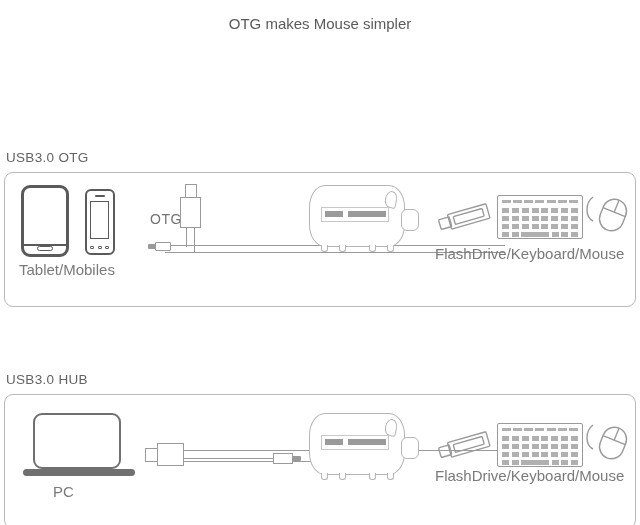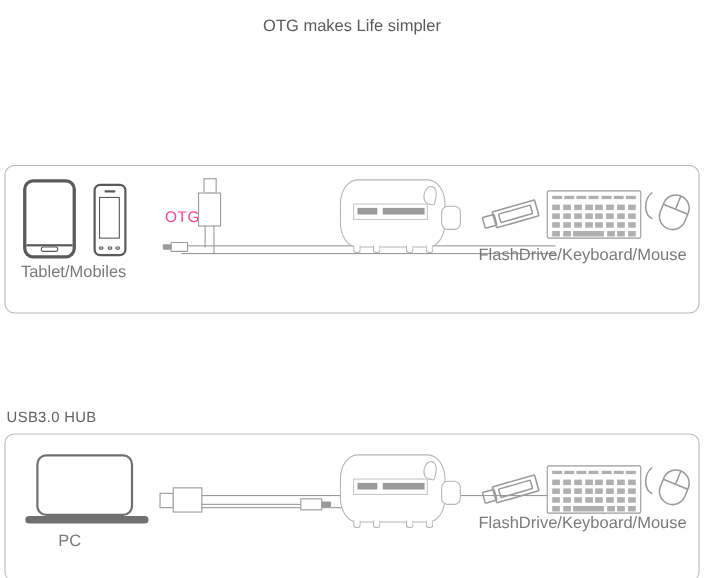--- a/index.html
+++ b/index.html
@@ -156,21 +156,21 @@
     background: #707070;
     border-radius: 4px;
   }
 
   
   #otg-cable { left: 140px; top: 0px; }
   .otg-label {
     position: absolute;
     left: 5px; top: 38px;
     font-size: 14px;
-    color: #ec4899;
+    color: #737373;
     letter-spacing: 0.5px;
   }
   .usb-head-body {
     position: absolute;
     left: 35px; top: 24px;
     width: 21px; height: 31px;
     border: 1.4px solid #9a9a9a;
     box-sizing: border-box;
     background: #fff;
   }
@@ -384,25 +384,26 @@
 
   .caption-tablet { left: 14px; top: 88px; text-align: center; }
   .caption-pc     { left: 48px; top: 88px; }
   .caption-periph-1 { left: 430px; top: 72px; }
   .caption-periph-2 { left: 430px; top: 72px; }
 </style>
 </head>
 <body>
 
 <div class="header">
-  <p class="subtitle">OTG makes Life simpler</p>
+  <p class="subtitle">OTG makes Mouse simpler</p>
 </div>
 
 <div class="section" id="section-otg">
 
+  <div class="section-label">USB3.0  OTG</div>
 
   <div class="panel">
 
     <div class="abs" id="tablet-mobile-group">
       <div class="tablet">
         <div class="tablet-screen"></div>
         <div class="tablet-home"></div>
       </div>
       <div class="phone">
         <div class="phone-speaker"></div>

